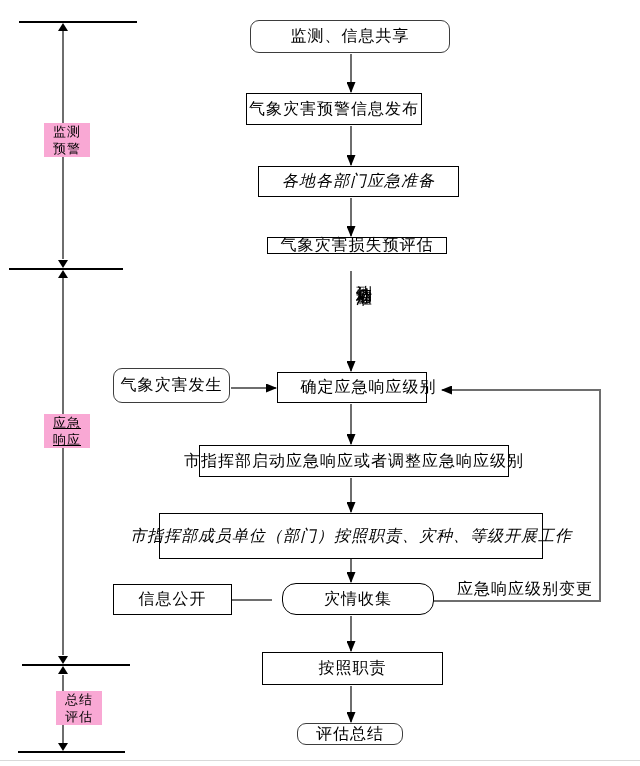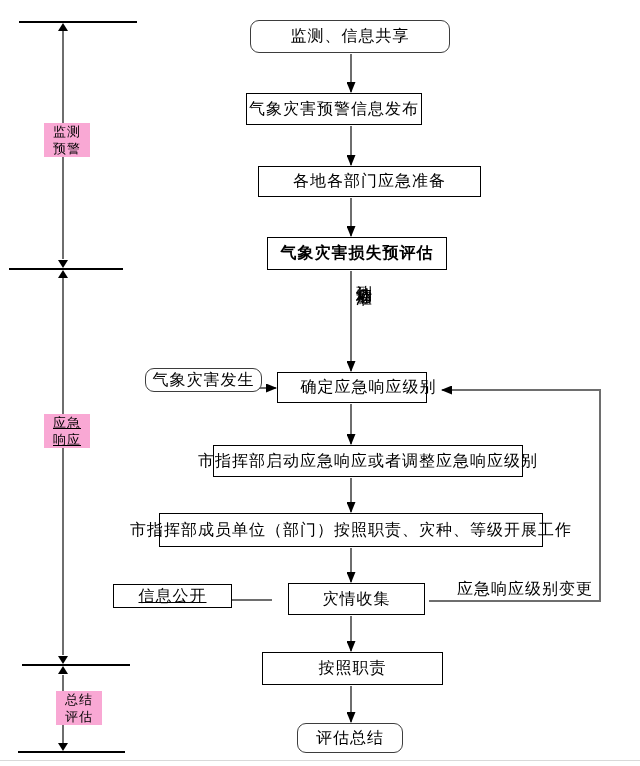--- a/index.html
+++ b/index.html
@@ -128,28 +128,28 @@
     <div>应急</div>
     <div>响应</div>
   </div>
   <div class="phase-label" style="left:56px; top:691px;">
     <div>总结</div>
     <div>评估</div>
   </div>
 
   <div class="node rounded" style="left:250px; top:20px;  width:200px; height:33px;">监测、信息共享</div>
   <div class="node" style="left:246px; top:93px;  width:176px; height:32px;">气象灾害预警信息发布</div>
-  <div class="node" style="left:258px; top:166px; width:223px; height:31px;">各地各部门应急准备</div>
-  <div class="node" style="left:267px; top:237px; width:180px; height:33px;font-weight:bold;">气象灾害损失预评估</div>
-  <div class="node rounded" style="left:113px; top:368px; width:117px; height:24px;margin-left:32px;">气象灾害发生</div>
+  <div class="node" style="left:258px; top:166px; width:201px; height:31px;font-style:italic;">各地各部门应急准备</div>
+  <div class="node" style="left:267px; top:237px; width:180px; height:17px;">气象灾害损失预评估</div>
+  <div class="node rounded" style="left:113px; top:368px; width:117px; height:35px;">气象灾害发生</div>
   <div class="node" style="left:277px; top:372px; width:150px; height:31px;padding-left:33px;">确定应急响应级别</div>
-  <div class="node" style="left:213px; top:445px; width:310px; height:32px;text-align:center;">市指挥部启动应急响应或者调整应急响应级别</div>
-  <div class="node" style="left:159px; top:513px; width:384px; height:34px;">市指挥部成员单位（部门）按照职责、灾种、等级开展工作</div>
-  <div class="node" style="left:113px; top:584px; width:119px; height:24px;text-decoration:underline;">信息公开</div>
-  <div class="node" style="left:288px; top:583px; width:137px; height:32px;">灾情收集</div>
+  <div class="node" style="left:199px; top:445px; width:310px; height:32px;text-align:center;">市指挥部启动应急响应或者调整应急响应级别</div>
+  <div class="node" style="left:159px; top:513px; width:384px; height:46px;font-style:italic;">市指挥部成员单位（部门）按照职责、灾种、等级开展工作</div>
+  <div class="node" style="left:113px; top:584px; width:119px; height:31px;">信息公开</div>
+  <div class="node" style="left:282px; top:583px; width:152px; height:32px;border-radius:14px;">灾情收集</div>
   <div class="node" style="left:262px; top:652px; width:181px; height:33px;">按照职责</div>
-  <div class="node rounded" style="left:297px; top:723px; width:106px; height:30px;">评估总结</div>
+  <div class="node rounded" style="left:297px; top:723px; width:106px; height:22px;">评估总结</div>
 
   <div class="edge-label vertical" style="left:356px; top:272px; height:88px;">达到启动标准</div>
   <div class="edge-label" style="left:457px; top:579px;">应急响应级别变更</div>
 
   <div class="page-bottom-edge"></div>
 </div>
 
 </body></html>

